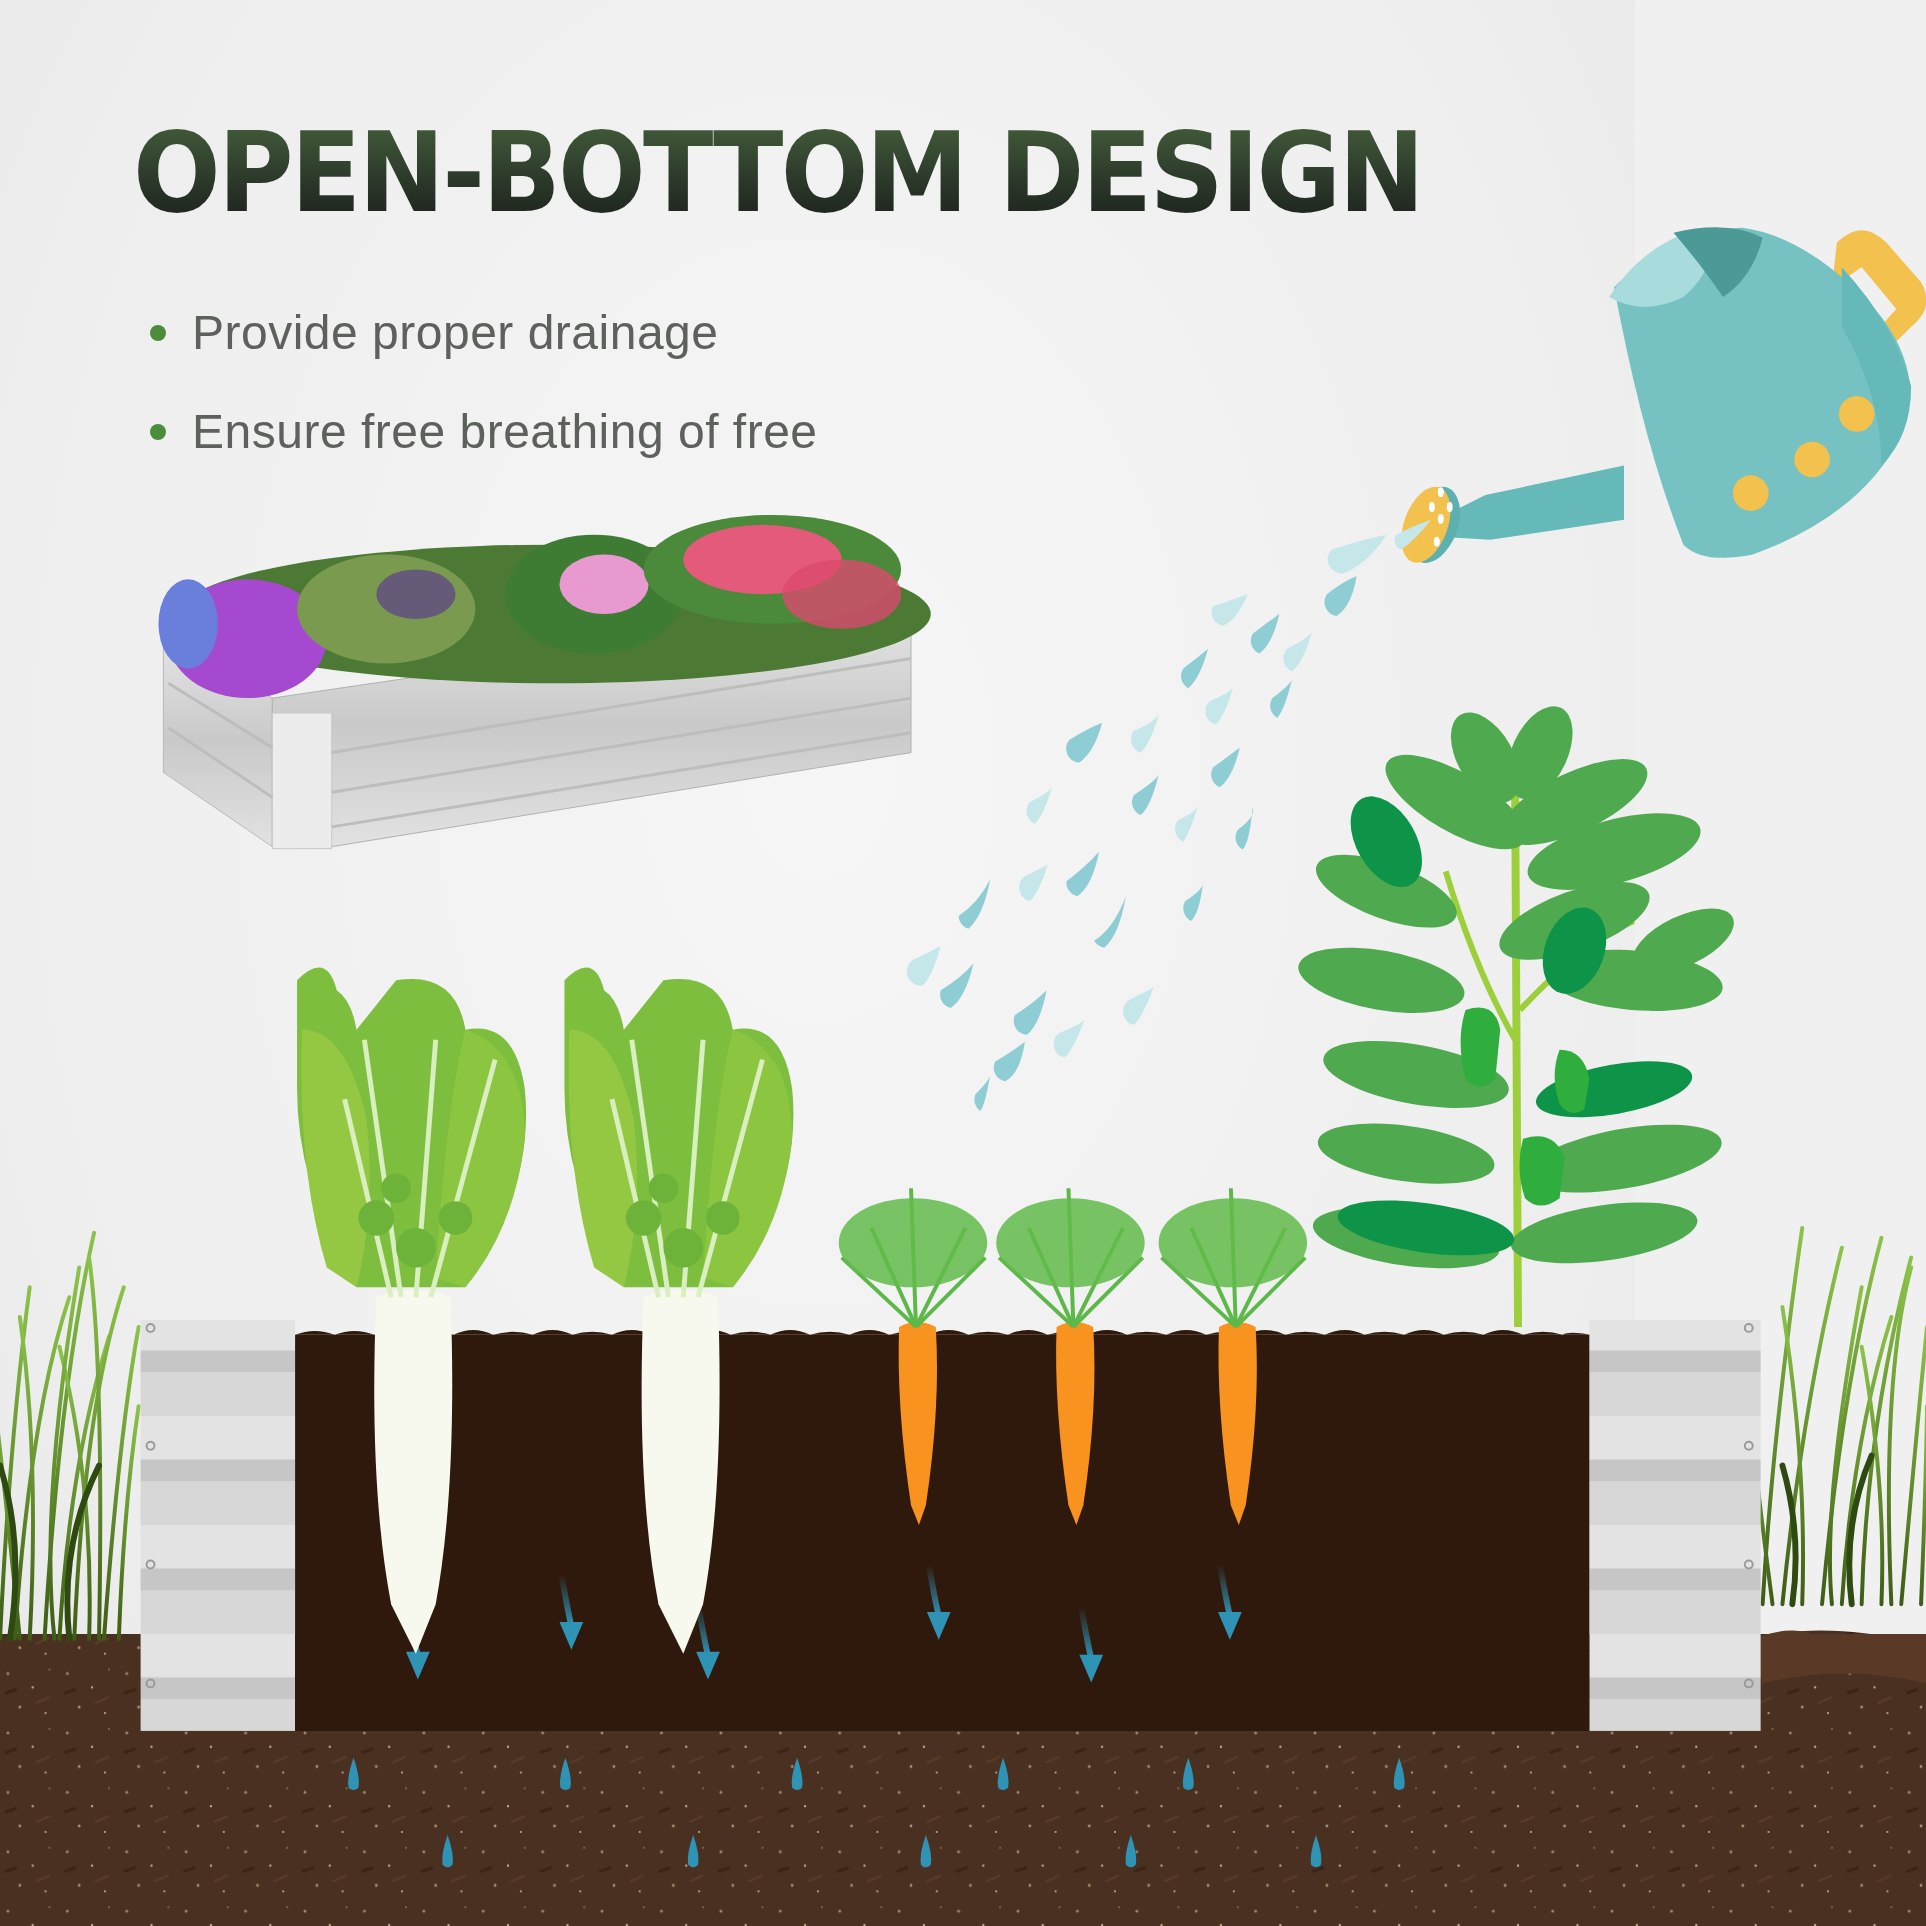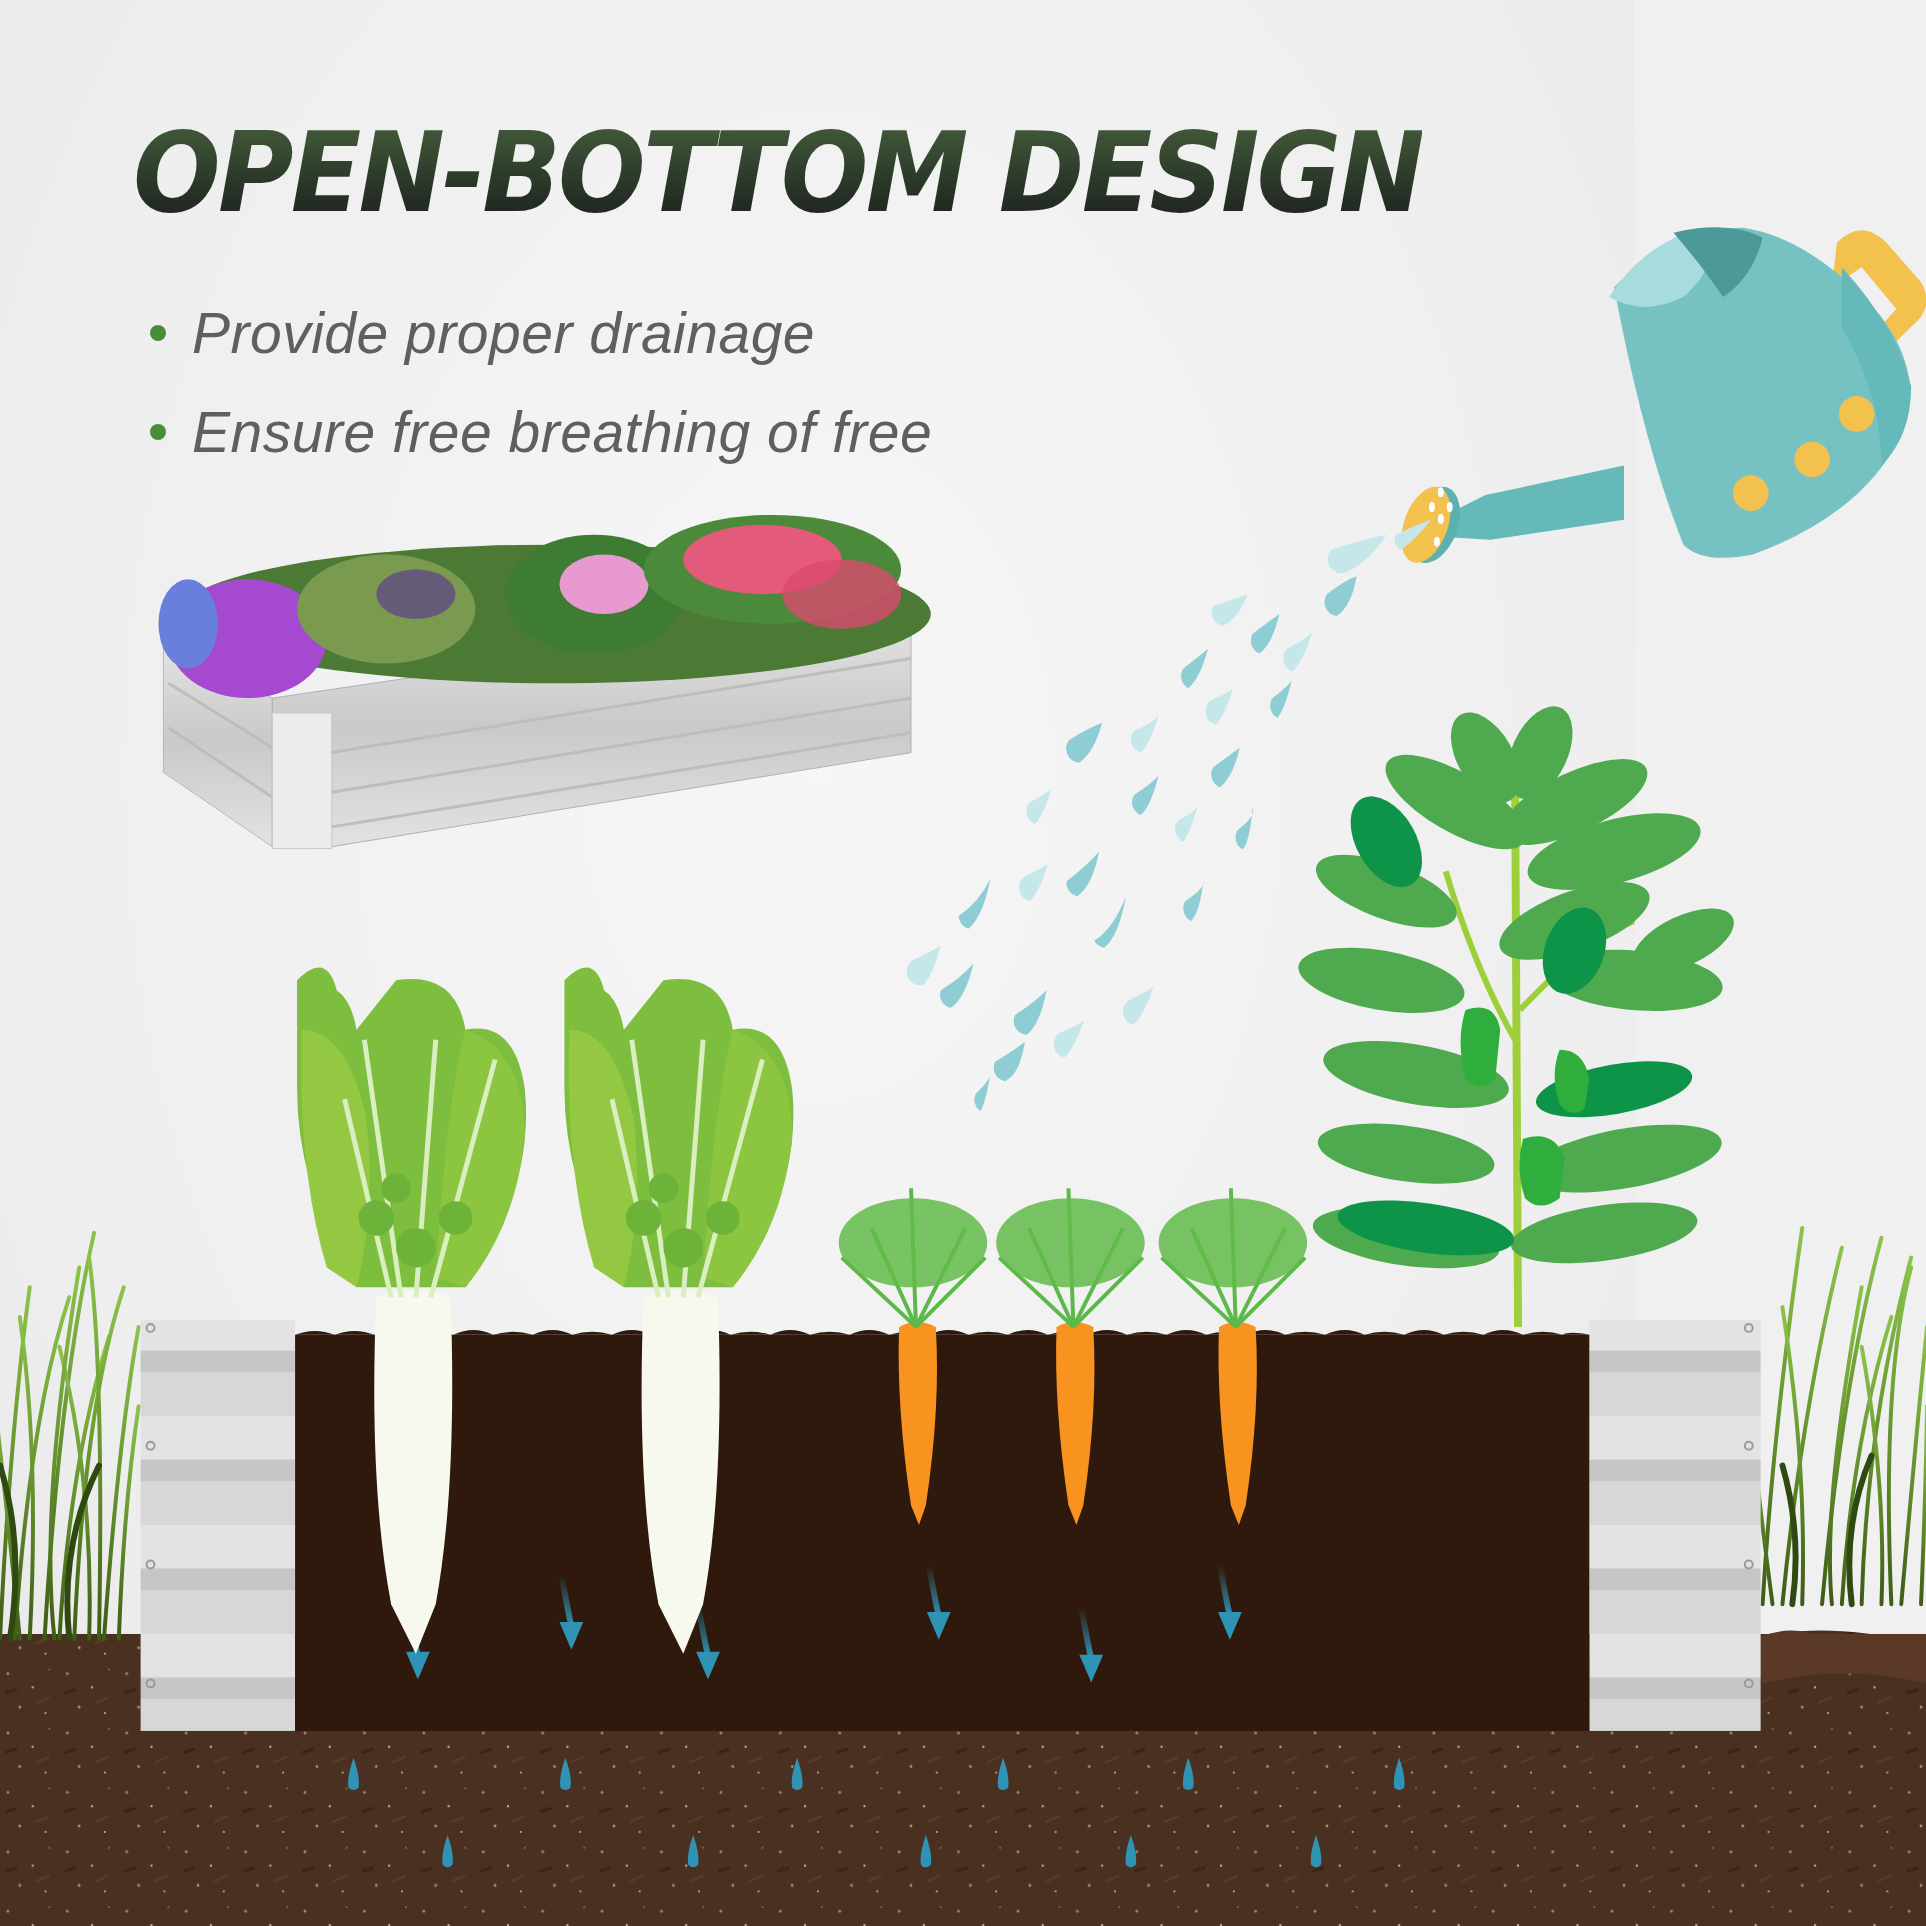--- a/index.html
+++ b/index.html
@@ -1,26 +1,26 @@
 <!DOCTYPE html>
 <html><head>
 <meta charset="utf-8">
 <style>
   html, body { margin:0; padding:0; }
   body { width:1927px; height:1927px; overflow:hidden; background:#f0f0f0; position:relative; font-family:"DejaVu Sans", sans-serif; }
   .canvas { position:absolute; left:0; top:0; width:1635px; height:1927px;
-    background: radial-gradient(ellipse at 50% 40%, #f6f6f6 0%, #eeeeee 70%, #e8e8e8 100%); font-style: italic; }
+    background: radial-gradient(ellipse at 50% 40%, #f6f6f6 0%, #eeeeee 70%, #e8e8e8 100%); }
   .title { position:absolute; left:133px; top:117px; margin:0;
     font-family:"DejaVu Sans", sans-serif; font-weight:bold; font-size:111px; letter-spacing:-3px; line-height:1;
     background: linear-gradient(180deg, #445e3b 0%, #2c3a2a 55%, #1c1f1c 100%);
     -webkit-background-clip:text; background-clip:text; color:transparent; white-space:nowrap; transform:scaleX(0.93); transform-origin:left top; }
   .bullets { position:absolute; left:150px; top:283px; list-style:none; margin:0; padding:0; }
   .bullets li { display:flex; align-items:center; height:99px; }
   .bullet-dot { width:16px; height:16px; border-radius:50%; background:#4b8c3a; margin-right:26px; }
-  .bullet-text { font-family:"Liberation Sans", sans-serif; font-size:57px; color:#5d615c; letter-spacing:0.5px; }
+  .bullet-text { font-family:"Liberation Sans", sans-serif; font-size:48px; color:#5d615c; letter-spacing:0.5px; }
   svg.art { position:absolute; left:0; top:0; }
 </style>
 </head>
 <body>
 
 <div class="canvas">
 
   <svg class="art" width="1927" height="1927" viewBox="0 0 1946 1946">
     <defs>
       <linearGradient id="metal" x1="0" y1="0" x2="0" y2="1">

